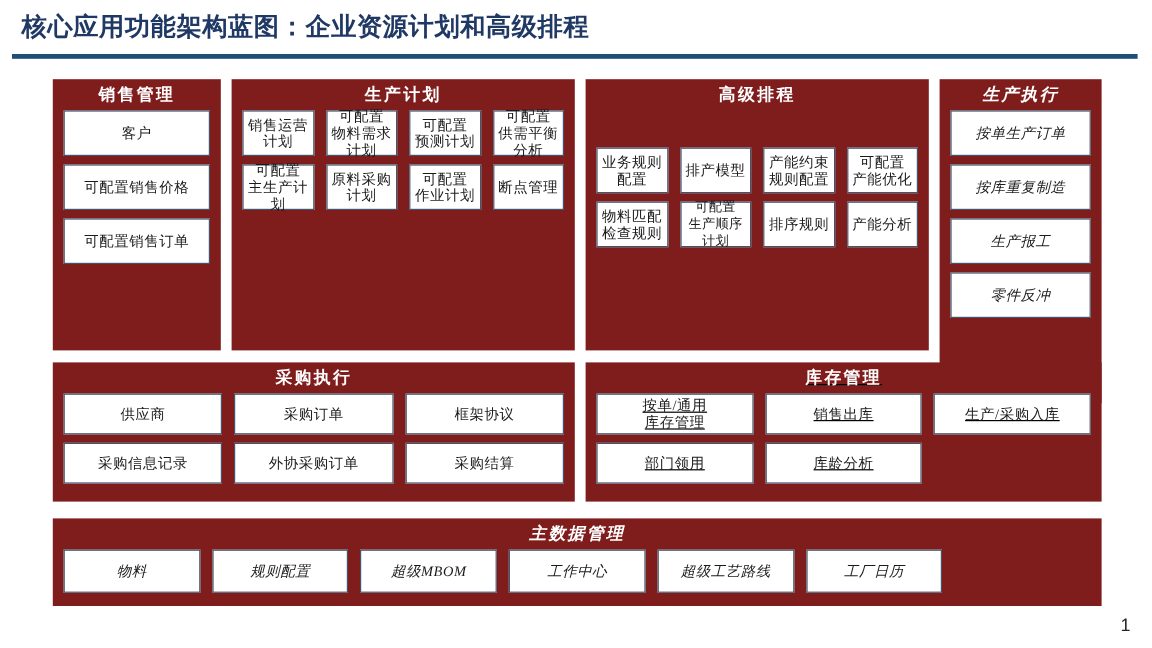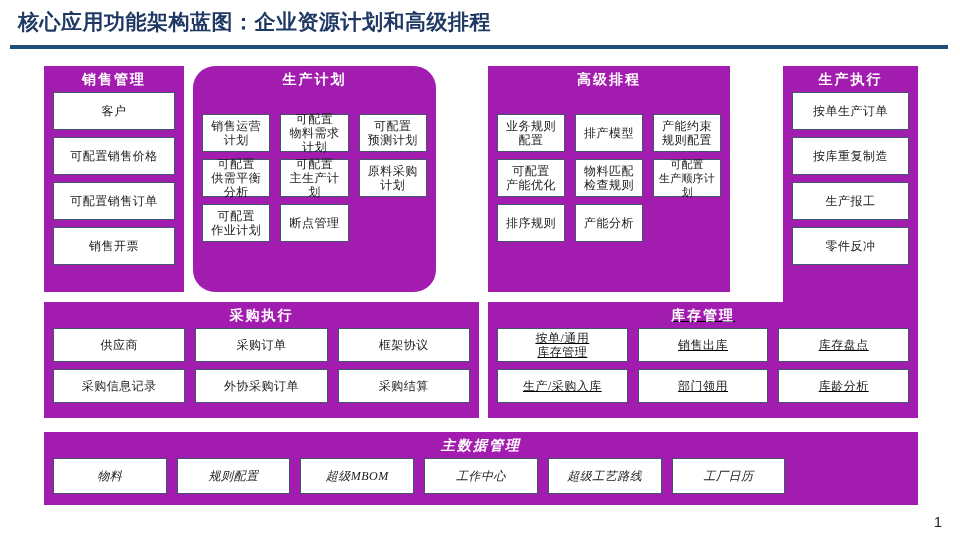--- a/index.html
+++ b/index.html
@@ -32,21 +32,21 @@
     left: 10px;
     top: 45px;
     width: 938px;
     height: 4px;
     background: #1F4E79;
   }
 
   
   .panel {
     position: absolute;
-    background: #a21caf;
+    background: #7f1d1d;
     box-sizing: border-box;
     display: flex;
     flex-direction: column;
     align-items: center;
   }
   .panel-title {
     font-family: "Liberation Serif", "DejaVu Serif", serif;
     font-weight: bold;
     font-size: 14px;
     color: #ffffff;
@@ -58,21 +58,21 @@
   }
   .items {
     display: grid;
     width: 100%;
     box-sizing: border-box;
     padding: 0 9px 8px 9px;
     gap: 7px 10px;
     flex: 1;
   }
   .cols-1 { grid-template-columns: 1fr; }
-  .cols-2 { grid-template-columns: 1fr 1fr 1fr; margin-top: 22px; }
+  .cols-2 { grid-template-columns: 1fr 1fr 1fr 1fr; }
   .cols-3 { grid-template-columns: 1fr 1fr 1fr; }
   .cols-7 { grid-template-columns: repeat(7, 1fr); }
 
   .box {
     background: #ffffff;
     border: 1.6px solid #44546A;
     color: #1a1a1a;
     font-family: "Liberation Serif", "DejaVu Serif", serif;
     font-size: 12px;
     line-height: 14px;
@@ -114,62 +114,61 @@
 <div id="slide-title">核心应用功能架构蓝图：企业资源计划和高级排程</div>
 
 <div id="title-rule"></div>
 
 <div class="panel" id="panel-sales" style="left:44px; top:66px; width:140px; height:226px;">
   <div class="panel-title">销售管理</div>
   <div class="items cols-1">
     <div class="box">客户</div>
     <div class="box">可配置销售价格</div>
     <div class="box">可配置销售订单</div>
-    <div class="box">销售开票</div>
-  </div>
-</div>
-
-<div class="panel" id="panel-prod-plan" style="left:193px; top:66px; width:243px; height:226px;border-radius:22px;">
+  </div>
+</div>
+
+<div class="panel" id="panel-prod-plan" style="left:193px; top:66px; width:286px; height:226px;">
   <div class="panel-title">生产计划</div>
   <div class="items cols-2">
     <div class="box">销售运营计划</div>
     <div class="box">可配置
 物料需求计划</div>
     <div class="box">可配置
 预测计划</div>
     <div class="box">可配置
 供需平衡分析</div>
     <div class="box">可配置
 主生产计划</div>
     <div class="box">原料采购计划</div>
     <div class="box">可配置
 作业计划</div>
     <div class="box">断点管理</div>
   </div>
 </div>
 
-<div class="panel" id="panel-aps" style="left:488px; top:66px; width:242px; height:226px;">
+<div class="panel" id="panel-aps" style="left:488px; top:66px; width:286px; height:226px;gap:31px;">
   <div class="panel-title">高级排程</div>
   <div class="items cols-2">
     <div class="box">业务规则配置</div>
     <div class="box">排产模型</div>
     <div class="box">产能约束
 规则配置</div>
     <div class="box">可配置
 产能优化</div>
     <div class="box">物料匹配
 检查规则</div>
     <div class="box small">可配置
 生产顺序计划</div>
     <div class="box">排序规则</div>
     <div class="box">产能分析</div>
   </div>
 </div>
 
-<div class="panel" id="panel-prod-exec" style="left:783px; top:66px; width:135px; height:270px;">
+<div class="panel" id="panel-prod-exec" style="left:783px; top:66px; width:135px; height:270px;font-style:italic;">
   <div class="panel-title">生产执行</div>
   <div class="items cols-1">
     <div class="box">按单生产订单</div>
     <div class="box">按库重复制造</div>
     <div class="box">生产报工</div>
     <div class="box">零件反冲</div>
   </div>
 </div>
 
 <div class="panel" id="panel-purchase" style="left:44px; top:302px; width:435px; height:116px;">
@@ -183,21 +182,20 @@
     <div class="box">采购结算</div>
   </div>
 </div>
 
 <div class="panel" id="panel-inventory" style="left:488px; top:302px; width:430px; height:116px;text-decoration:underline;">
   <div class="panel-title">库存管理</div>
   <div class="items cols-3">
     <div class="box">按单/通用
 库存管理</div>
     <div class="box">销售出库</div>
-    <div class="box">库存盘点</div>
     <div class="box">生产/采购入库</div>
     <div class="box">部门领用</div>
     <div class="box">库龄分析</div>
   </div>
 </div>
 
 <div class="panel" id="panel-masterdata" style="left:44px; top:432px; width:874px; height:73px;font-style:italic;">
   <div class="panel-title">主数据管理</div>
   <div class="items cols-7">
     <div class="box">物料</div>

